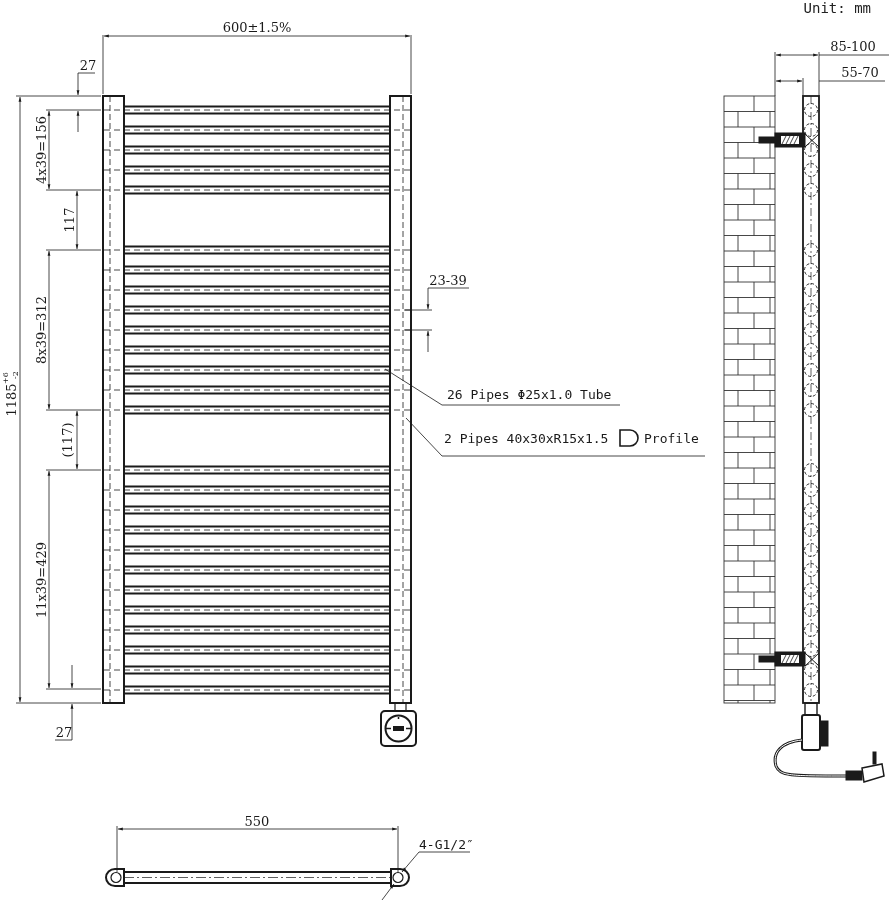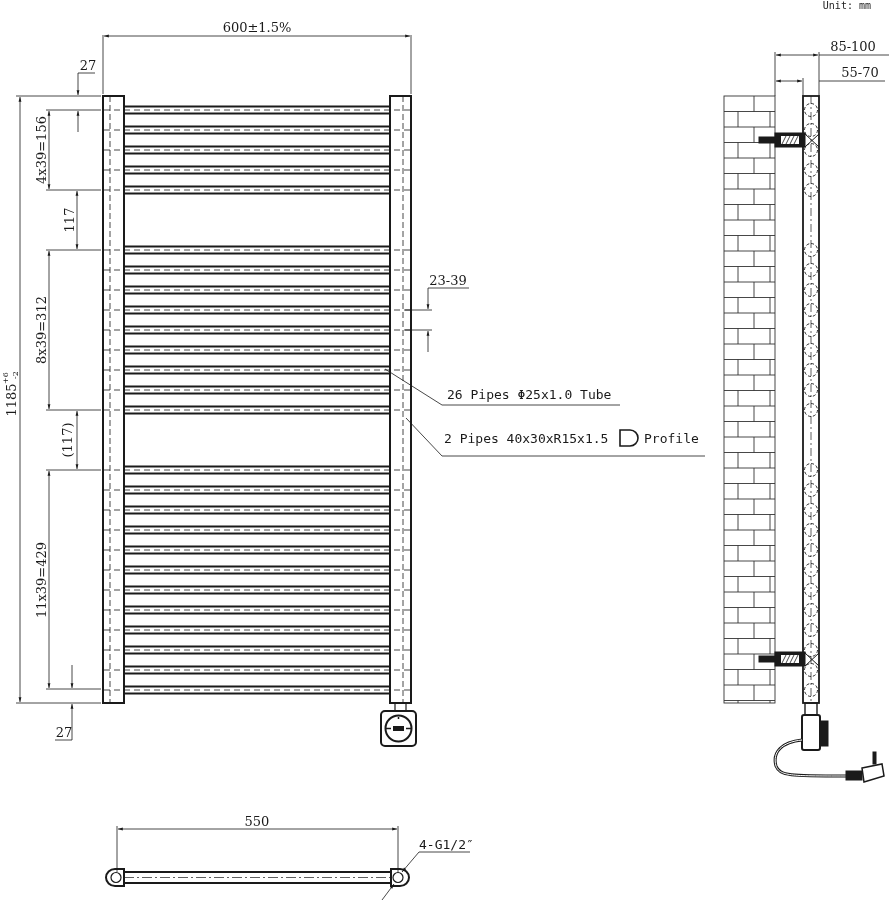--- a/index.html
+++ b/index.html
@@ -1,20 +1,20 @@
 <!DOCTYPE html>
 <html><head>
 <meta charset="utf-8">
 <style>
   html, body { margin: 0; padding: 0; background: #ffffff; }
   body { width: 889px; height: 900px; overflow: hidden; position: relative; font-family: "DejaVu Serif", "Liberation Serif", serif; }
   #drawing { position: absolute; left: 0; top: 0; }
   .lbl { font-family: "DejaVu Serif", "Liberation Serif", serif; fill: #1a1a1a; }
   .mono { font-family: "DejaVu Sans Mono", "Liberation Mono", monospace; fill: #1a1a1a; }
-  .unit { position: absolute; right: 18px; top: 0px; font-family: "DejaVu Sans Mono", "Liberation Mono", monospace; font-size: 10px; color: #222; }
+  .unit { position: absolute; right: 18px; top: 0px; font-family: "DejaVu Sans Mono", "Liberation Mono", monospace; font-size: 14px; color: #222; }
 </style>
 </head>
 <body>
 
 <div class="unit">Unit: mm</div>
 
 <svg id="drawing" width="889" height="900" viewBox="0 0 889 900" xmlns="http://www.w3.org/2000/svg">
   <defs>
     <marker id="arr" viewBox="0 0 10 10" refX="10" refY="5" markerWidth="9" markerHeight="6" orient="auto-start-reverse">
       <path d="M0,2 L10,5 L0,8 z" fill="#1a1a1a"></path>

